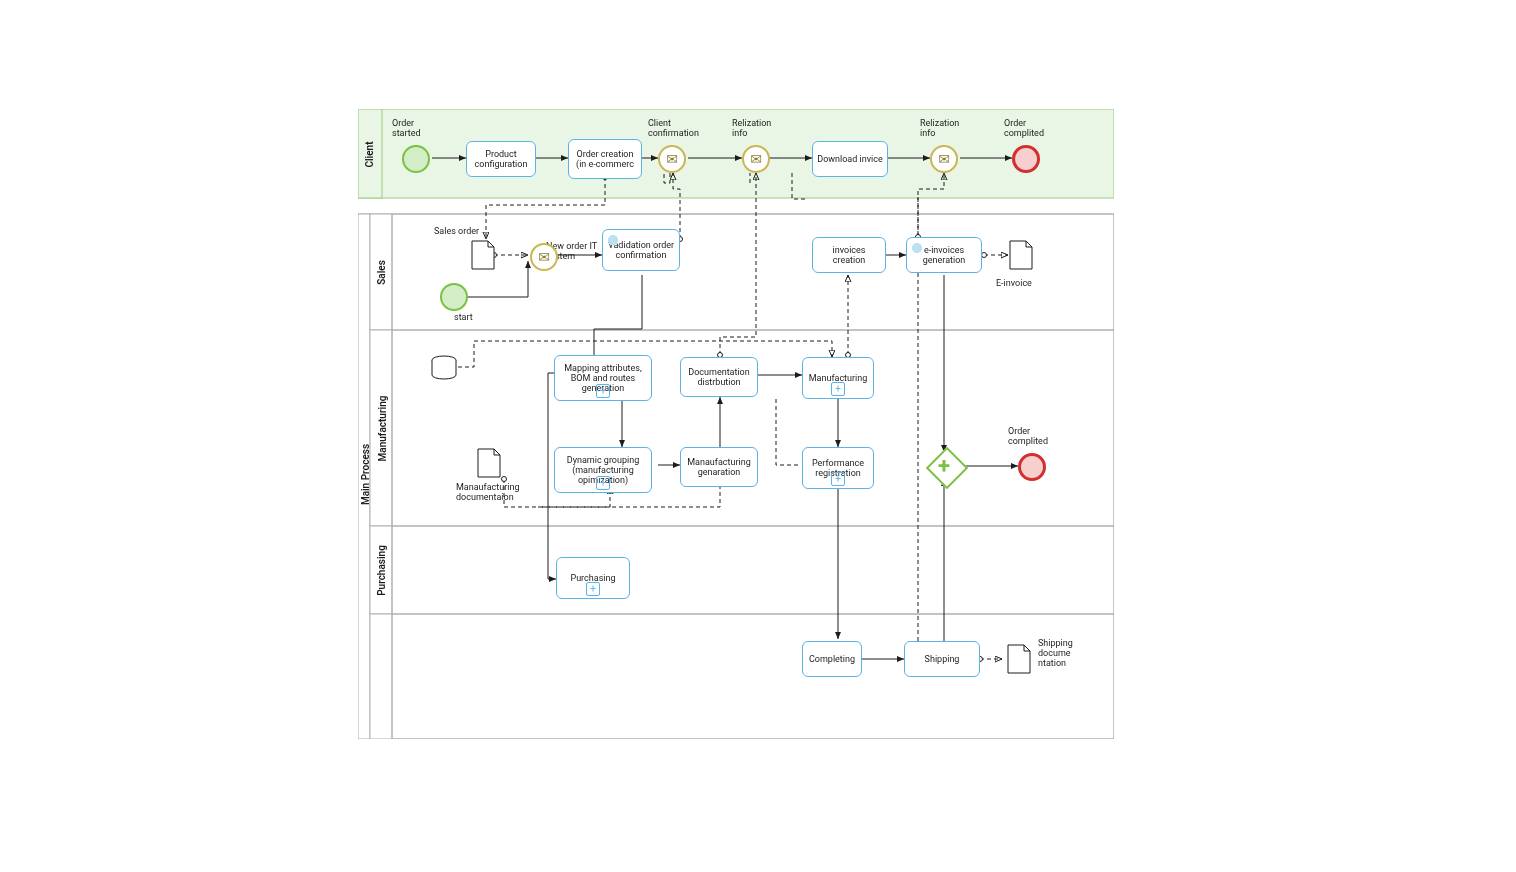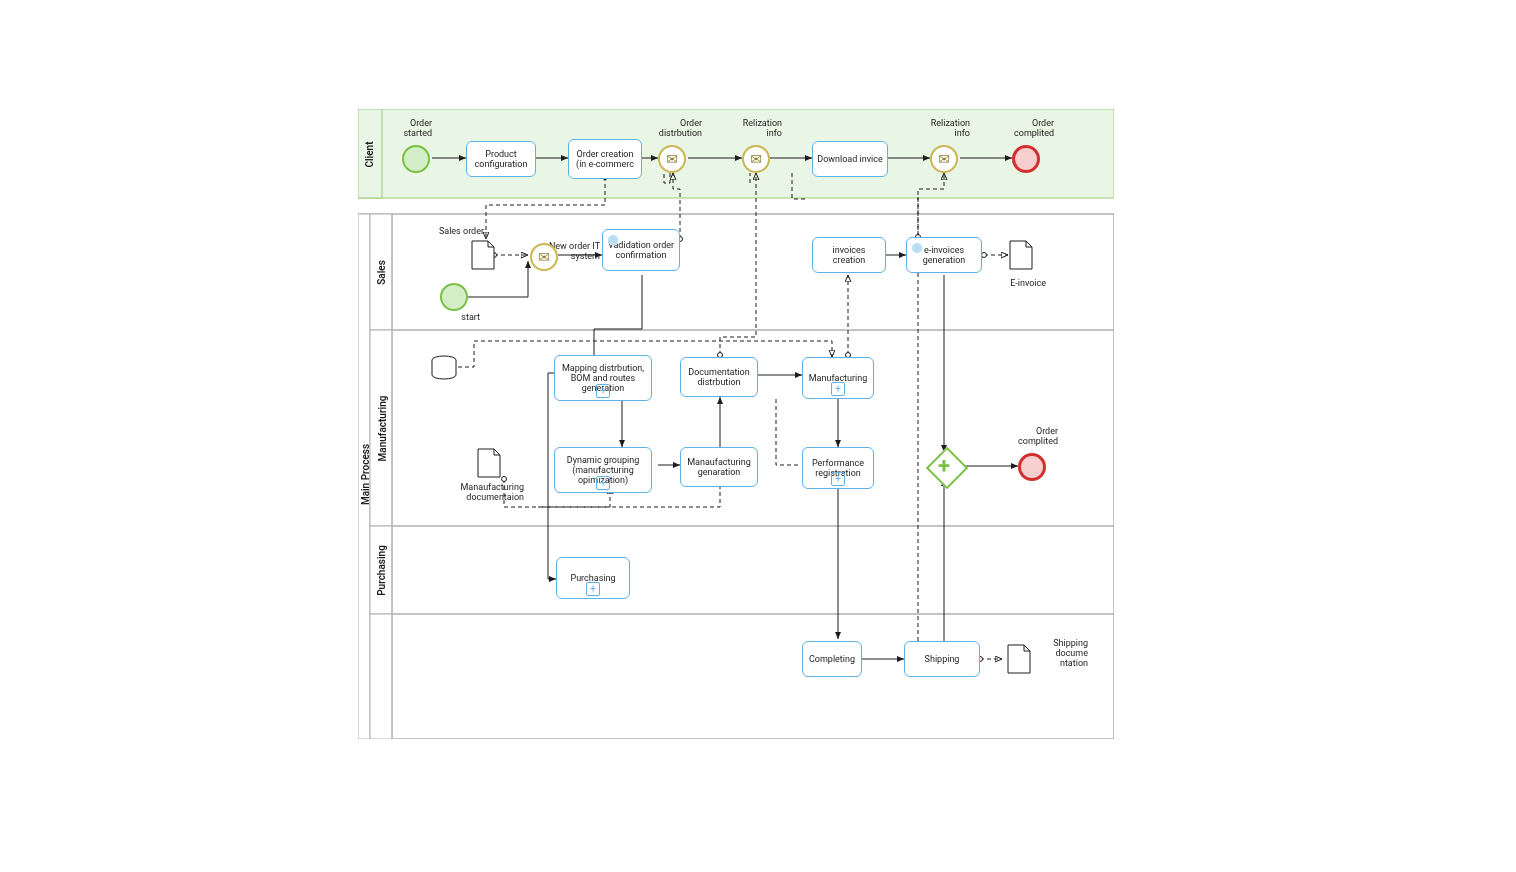--- a/index.html
+++ b/index.html
@@ -14,21 +14,21 @@
   .evt{position:absolute;width:28px;height:28px;border-radius:50%;box-sizing:border-box;}
   .evt.start{border:2px solid #7ac142;background:#d3edc6;}
   .evt.msg{border:2px double #c9b754;background:#fff;display:flex;align-items:center;justify-content:center;}
   .evt.msg::after{content:"✉";font-size:14px;color:#8c7e2f;}
   .evt.end{border:3px solid #d1302f;background:#f8cfcf;}
   .gateway{position:absolute;width:26px;height:26px;border:2px solid #7ac142;background:#fff;transform:rotate(45deg);}
   .gw-plus{position:absolute;color:#7ac142;font-size:22px;font-weight:bold;line-height:1;}
   .doc{position:absolute;width:26px;height:32px;}
   .doc svg{width:26px;height:32px;}
   .db{position:absolute;width:28px;height:26px;}
-  .label{position:absolute;font-size:9px;color:#1d1d1d;text-align:right;line-height:1.1;}
+  .label{position:absolute;font-size:9px;color:#1d1d1d;text-align:left;line-height:1.1;}
 </style>
 </head>
 <body>
 
 <div class="stage">
   <div class="card">
     <div class="diagram">
 
       <svg width="756" height="630">
 
@@ -132,21 +132,21 @@
       <div class="pool-label" style="left:-4px;top:40px;width:30px;">Client</div>
       <div class="pool-label" style="left:-28px;top:360px;width:70px;">Main Process</div>
       <div class="pool-label" style="left:8px;top:158px;width:30px;">Sales</div>
       <div class="pool-label" style="left:-14px;top:314px;width:76px;">Manufacturing</div>
       <div class="pool-label" style="left:-4px;top:456px;width:54px;">Purchasing</div>
 
       <div class="label" style="left:34px;top:10px;width:40px;">Order started</div>
       <div class="evt start" style="left:44px;top:36px;"></div>
       <div class="task" style="left:108px;top:32px;width:70px;height:36px;">Product configuration</div>
       <div class="task" style="left:210px;top:30px;width:74px;height:40px;">Order creation (in e-commerc</div>
-      <div class="label" style="left:290px;top:10px;width:54px;">Order distrbution</div>
+      <div class="label" style="left:290px;top:10px;width:54px;">Client confirmation</div>
       <div class="evt msg" style="left:300px;top:36px;"></div>
       <div class="label" style="left:374px;top:10px;width:50px;">Relization info</div>
       <div class="evt msg" style="left:384px;top:36px;"></div>
       <div class="task" style="left:454px;top:32px;width:76px;height:36px;text-align:right;">Download invice</div>
       <div class="label" style="left:562px;top:10px;width:50px;">Relization info</div>
       <div class="evt msg" style="left:572px;top:36px;"></div>
       <div class="label" style="left:646px;top:10px;width:50px;">Order complited</div>
       <div class="evt end" style="left:654px;top:36px;"></div>
 
       <div class="label" style="left:76px;top:118px;width:50px;">Sales order</div>
@@ -168,21 +168,21 @@
           </svg>
       </div>
       <div class="label" style="left:638px;top:170px;width:50px;">E-invoice</div>
 
       <div class="db" style="left:72px;top:246px;">
         <svg viewBox="0 0 28 26">
             <ellipse cx="14" cy="5" rx="12" ry="4" fill="#fff" stroke="#1d1d1d"></ellipse>
             <path d="M2 5 V20 A12 4 0 0 0 26 20 V5" fill="#fff" stroke="#1d1d1d"></path>
           </svg>
       </div>
-      <div class="task sub" style="left:196px;top:246px;width:98px;height:46px;">Mapping distrbution, BOM and routes generation</div>
+      <div class="task sub" style="left:196px;top:246px;width:98px;height:46px;">Mapping attributes, BOM and routes generation</div>
       <div class="task" style="left:322px;top:248px;width:78px;height:40px;">Documentation distrbution</div>
       <div class="task sub" style="left:444px;top:248px;width:72px;height:42px;">Manufacturing</div>
       <div class="task sub" style="left:196px;top:338px;width:98px;height:46px;">Dynamic grouping (manufacturing opimization)</div>
       <div class="task" style="left:322px;top:338px;width:78px;height:40px;">Manaufacturing genaration</div>
       <div class="task sub" style="left:444px;top:338px;width:72px;height:42px;">Performance registration</div>
       <div class="doc" style="left:118px;top:338px;">
         <svg viewBox="0 0 26 32">
             <path d="M2 2 H18 L24 8 V30 H2 Z M18 2 V8 H24" fill="#fff" stroke="#1d1d1d"></path>
           </svg>
       </div>

